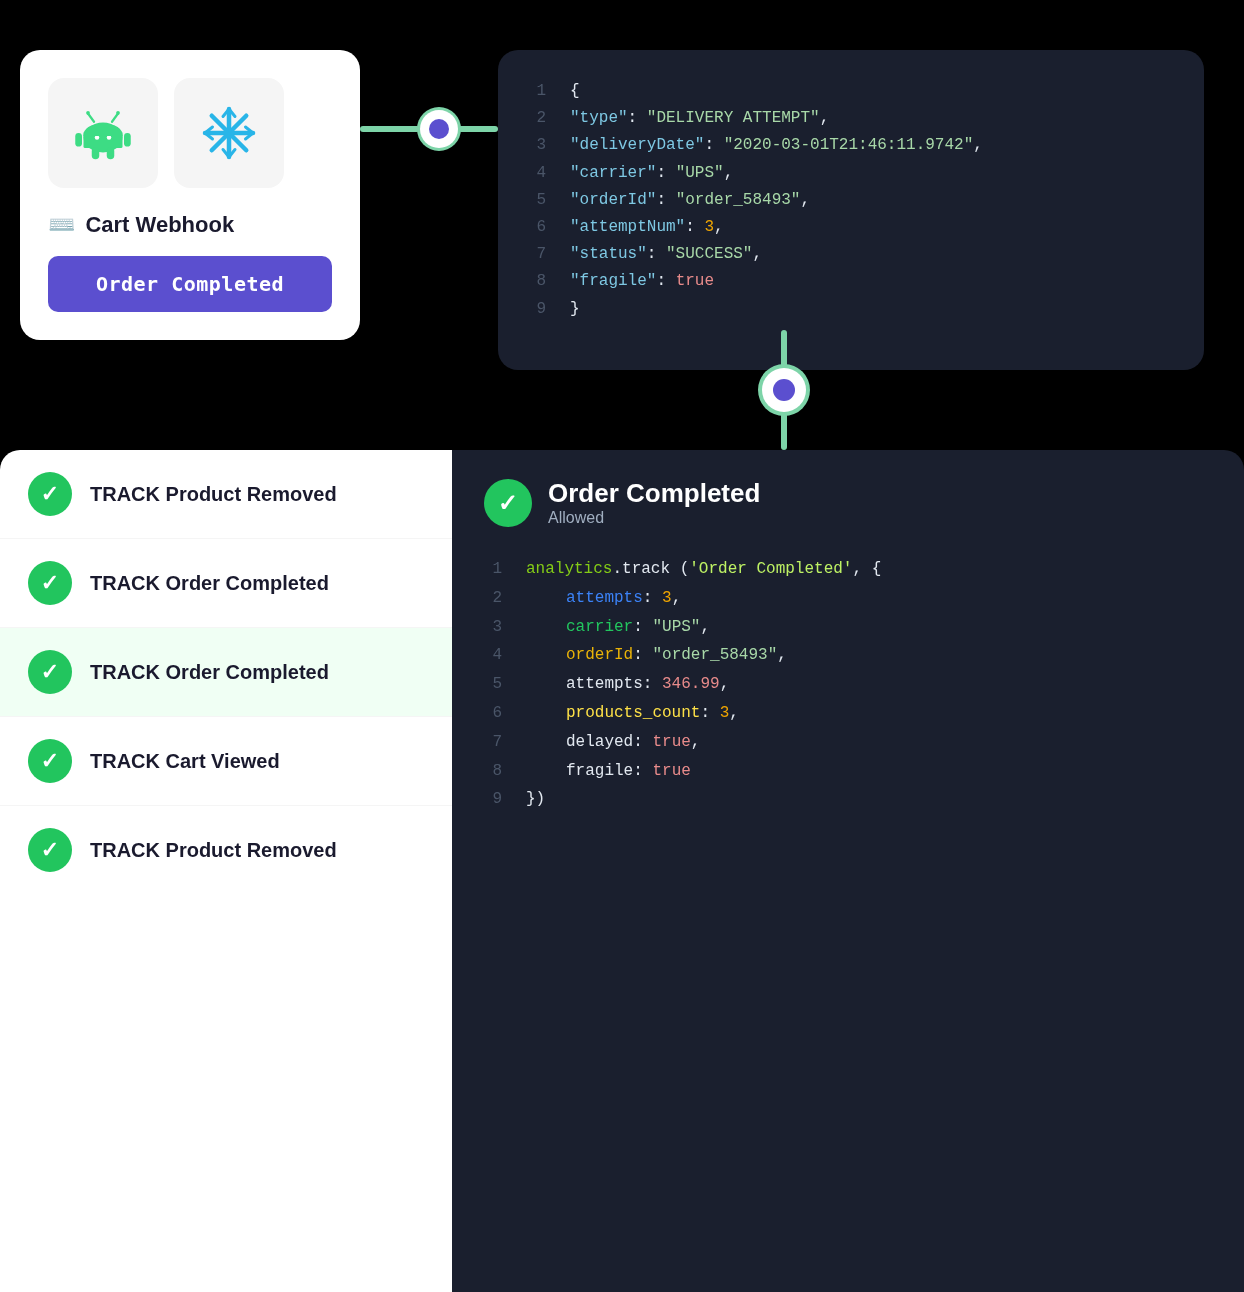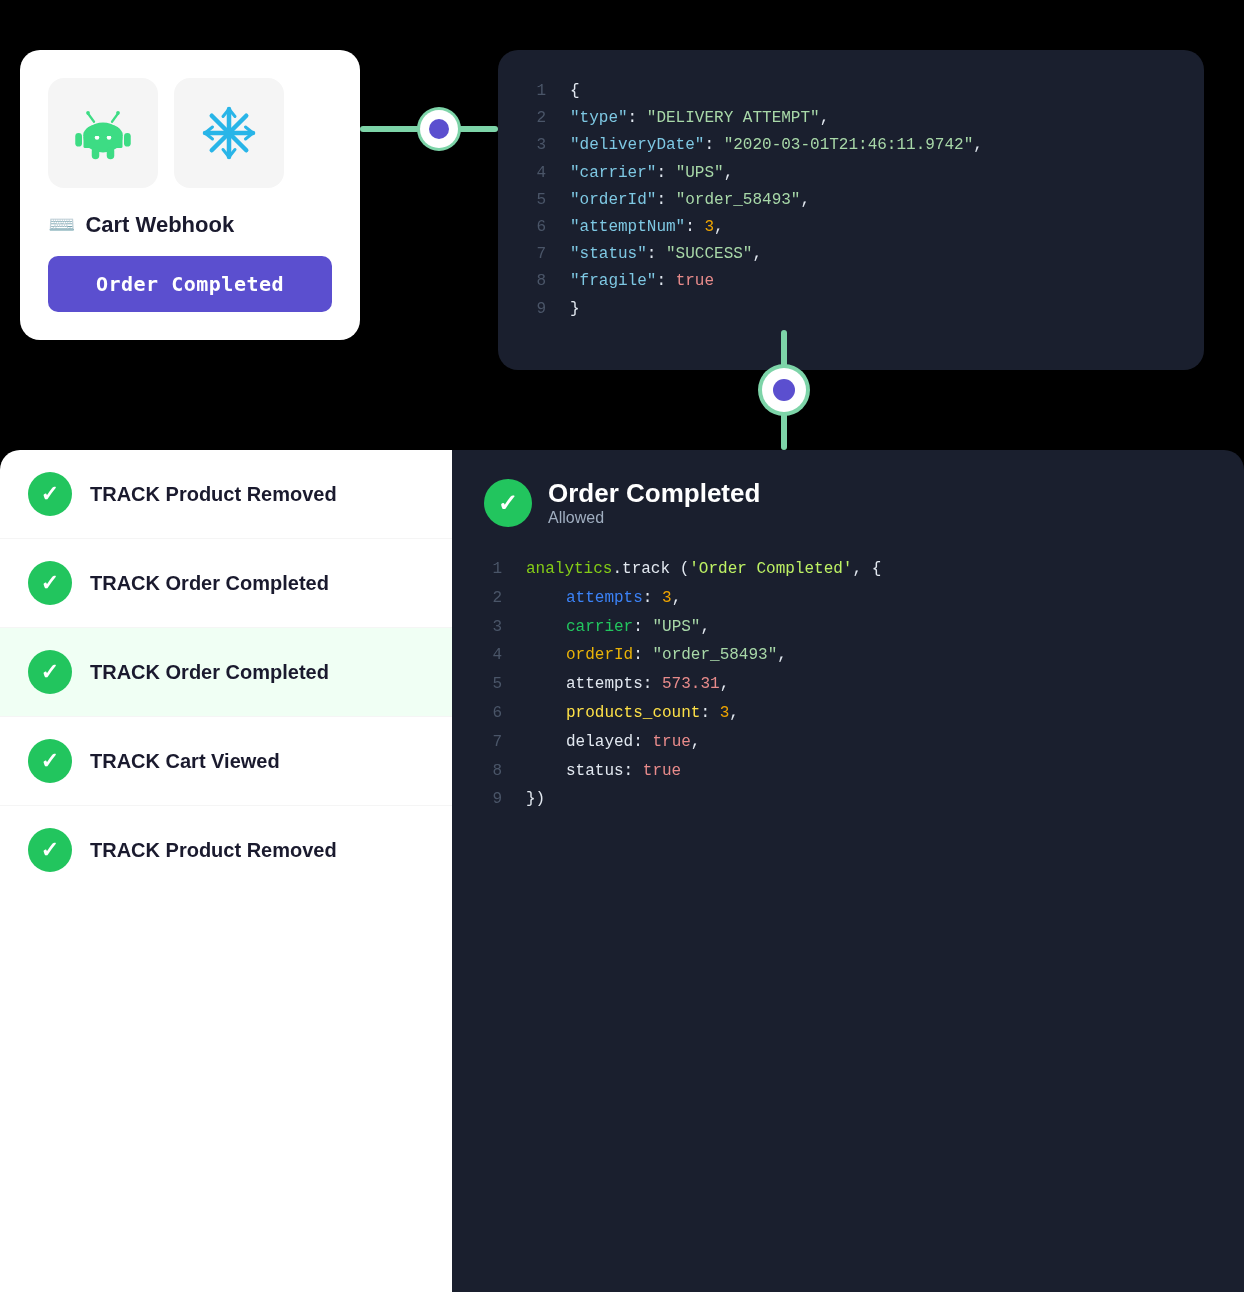--- a/index.html
+++ b/index.html
@@ -544,33 +544,33 @@
       <div class="line-row">
         <span class="line-num">3</span>
         <span class="code-content"><span style="padding-left:40px;display:inline-block"><span style="color:#22c55e">carrier</span><span class="punc">: </span><span style="color:#a8d8a8">"UPS"</span><span class="punc">,</span></span></span>
       </div>
       <div class="line-row">
         <span class="line-num">4</span>
         <span class="code-content"><span style="padding-left:40px;display:inline-block"><span style="color:#eab308">orderId</span><span class="punc">: </span><span style="color:#a8d8a8">"order_58493"</span><span class="punc">,</span></span></span>
       </div>
       <div class="line-row">
         <span class="line-num">5</span>
-        <span class="code-content"><span style="padding-left:40px;display:inline-block"><span style="color:#e2e8f0">attempts</span><span class="punc">: </span><span style="color:#e88b8b">573.31</span><span class="punc">,</span></span></span>
+        <span class="code-content"><span style="padding-left:40px;display:inline-block"><span style="color:#e2e8f0">attempts</span><span class="punc">: </span><span style="color:#e88b8b">346.99</span><span class="punc">,</span></span></span>
       </div>
       <div class="line-row">
         <span class="line-num">6</span>
         <span class="code-content"><span style="padding-left:40px;display:inline-block"><span style="color:#fde047">products_count</span><span class="punc">: </span><span style="color:#f0a500">3</span><span class="punc">,</span></span></span>
       </div>
       <div class="line-row">
         <span class="line-num">7</span>
         <span class="code-content"><span style="padding-left:40px;display:inline-block"><span style="color:#e2e8f0">delayed</span><span class="punc">: </span><span style="color:#e88b8b">true</span><span class="punc">,</span></span></span>
       </div>
       <div class="line-row">
         <span class="line-num">8</span>
-        <span class="code-content"><span style="padding-left:40px;display:inline-block"><span style="color:#e2e8f0">status</span><span class="punc">: </span><span style="color:#e88b8b">true</span></span></span>
+        <span class="code-content"><span style="padding-left:40px;display:inline-block"><span style="color:#e2e8f0">fragile</span><span class="punc">: </span><span style="color:#e88b8b">true</span></span></span>
       </div>
       <div class="line-row">
         <span class="line-num">9</span>
         <span class="code-content"><span class="punc">})</span></span>
       </div>
     </div>
   </div>
 </div>
 
 </body></html>

